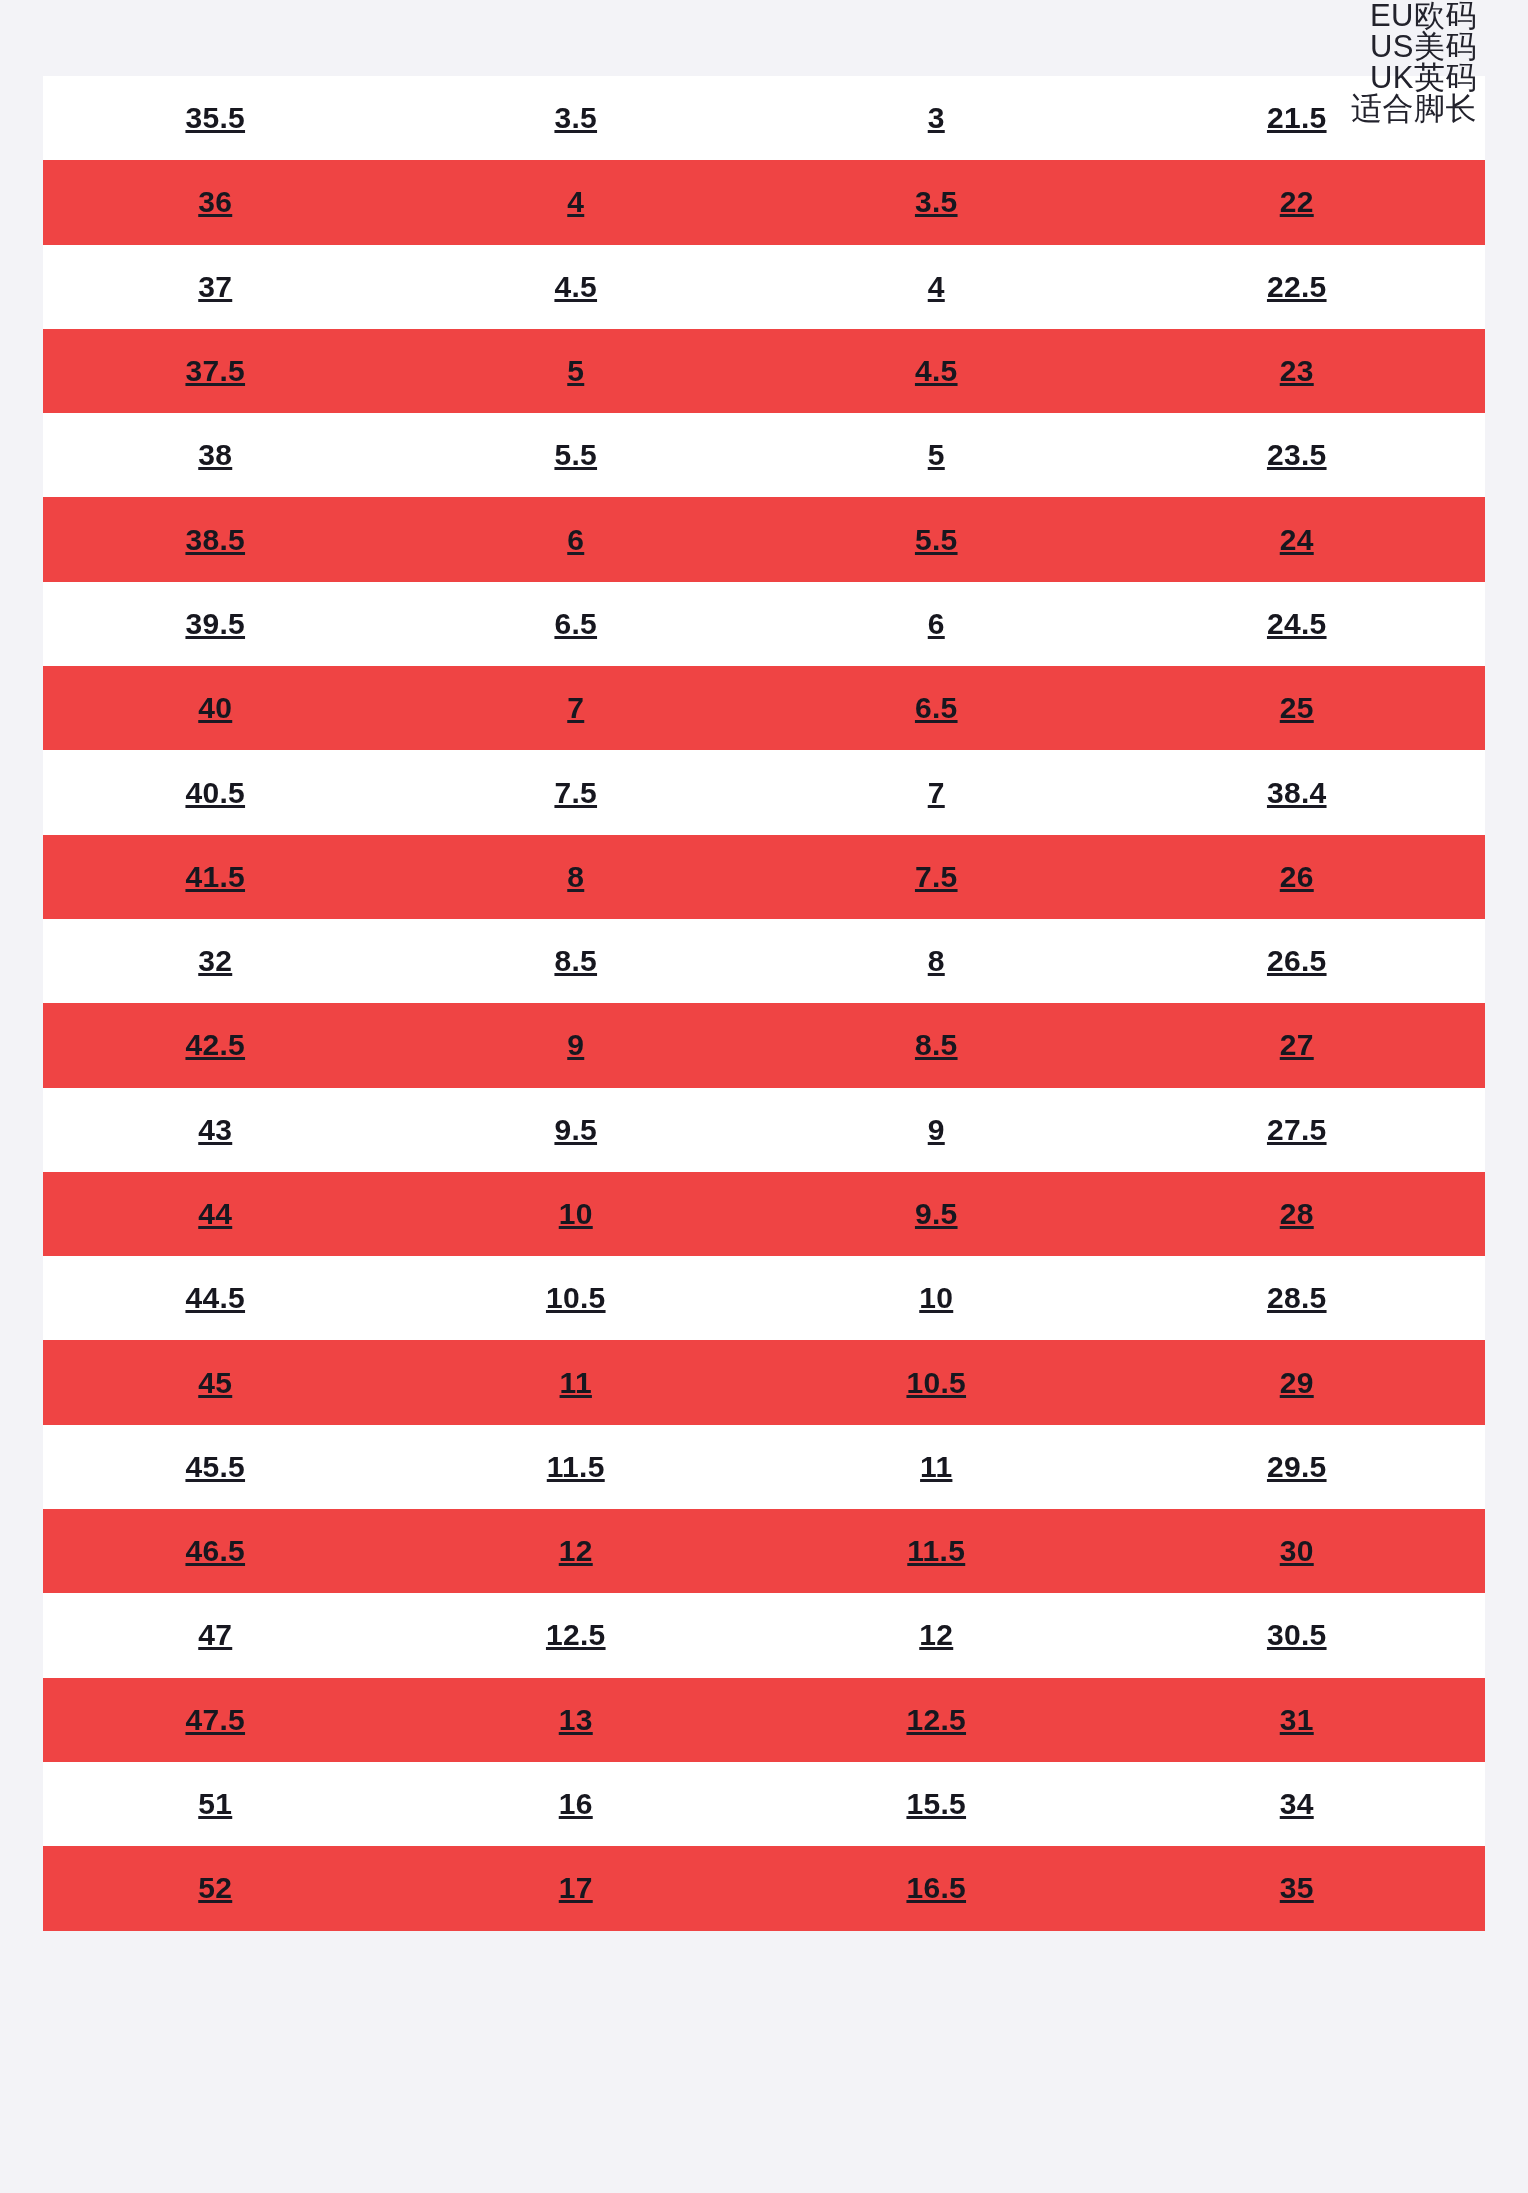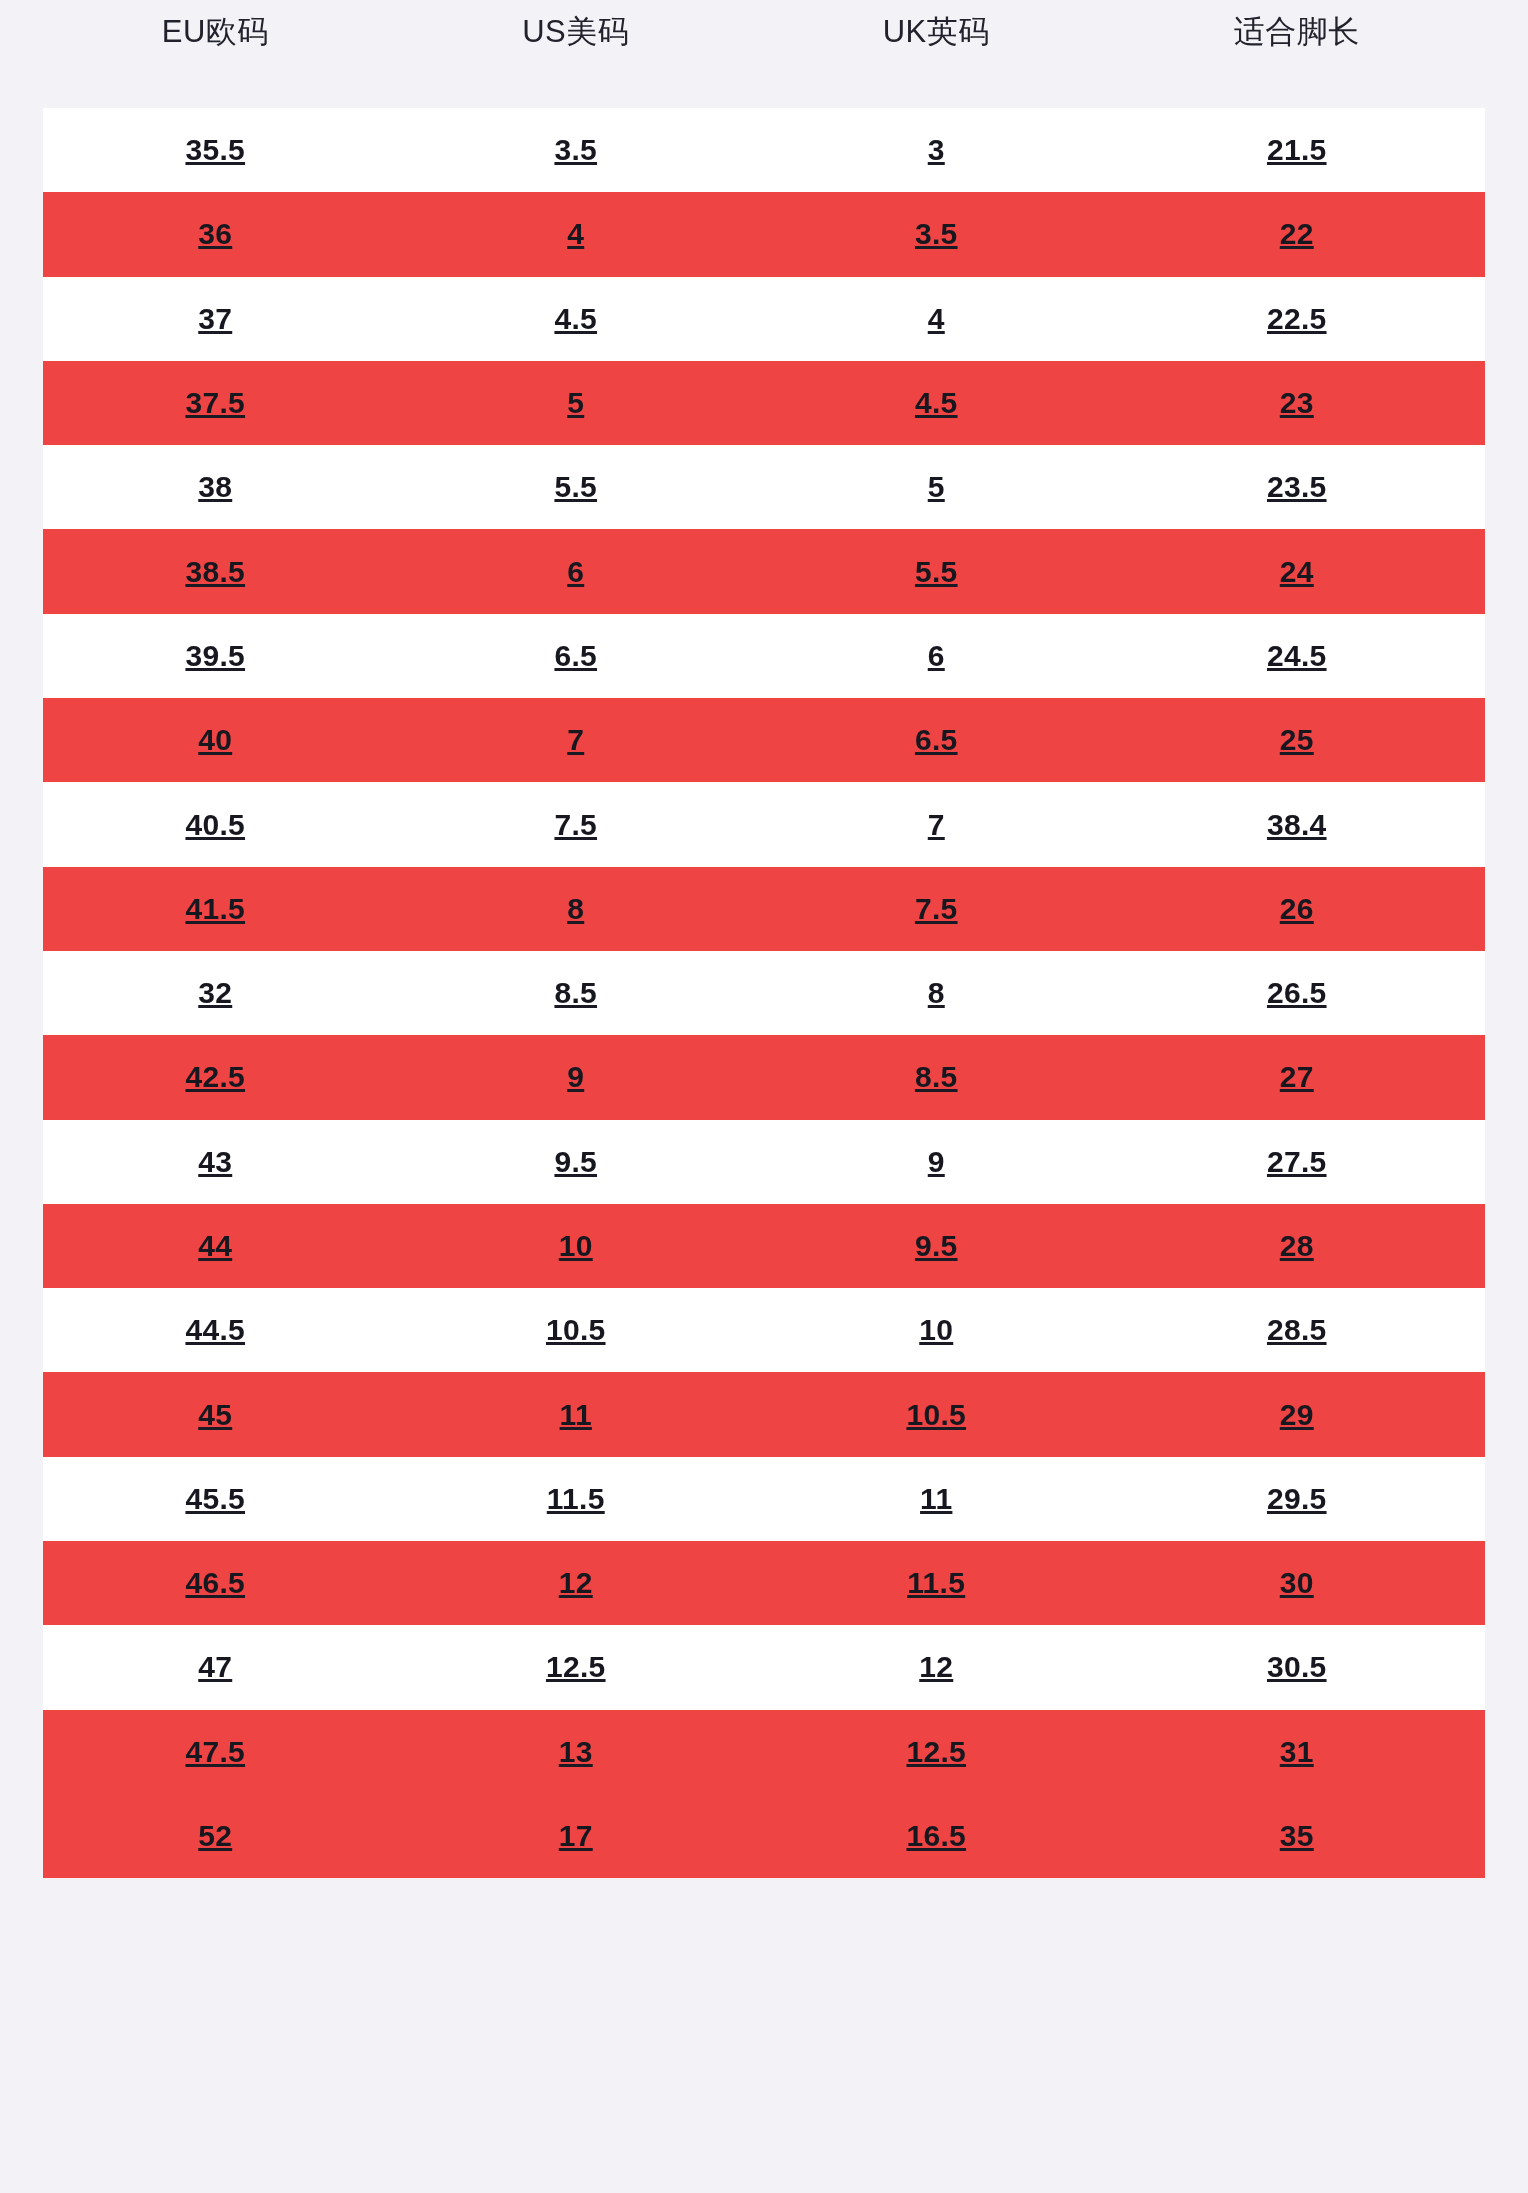--- a/index.html
+++ b/index.html
@@ -20,25 +20,26 @@
     width: 1528px;
     height: 2193px;
     box-sizing: border-box;
     background: #f3f3f7;
   }
 
   
   .chart-header {
     display: flex;
     width: 1442px;
-    margin: 16px auto;
+    margin: 0 auto;
     padding: 0;
     height: 76px;
-    align-items: flex-start;
+    align-items: flex-end;
     background: #f3f3f7;
+    flex-direction: column;
   }
   .chart-header .hcell {
     flex: 1 1 0;
     text-align: center;
     font-size: 31px;
     font-weight: 400;
     letter-spacing: 0.5px;
     color: #22222c;
     line-height: 1;
     position: relative;
@@ -221,20 +222,26 @@
 
     <div class="chart-row">
       <div class="cell">47.5</div>
       <div class="cell">13</div>
       <div class="cell">12.5</div>
       <div class="cell">31</div>
     </div>
 
 
 
+    <div class="chart-row odd">
+      <div class="cell">51</div>
+      <div class="cell">16</div>
+      <div class="cell">15.5</div>
+      <div class="cell">34</div>
+    </div>
 
     <div class="chart-row">
       <div class="cell">52</div>
       <div class="cell">17</div>
       <div class="cell">16.5</div>
       <div class="cell">35</div>
     </div>
 
   </div>
 </div>

